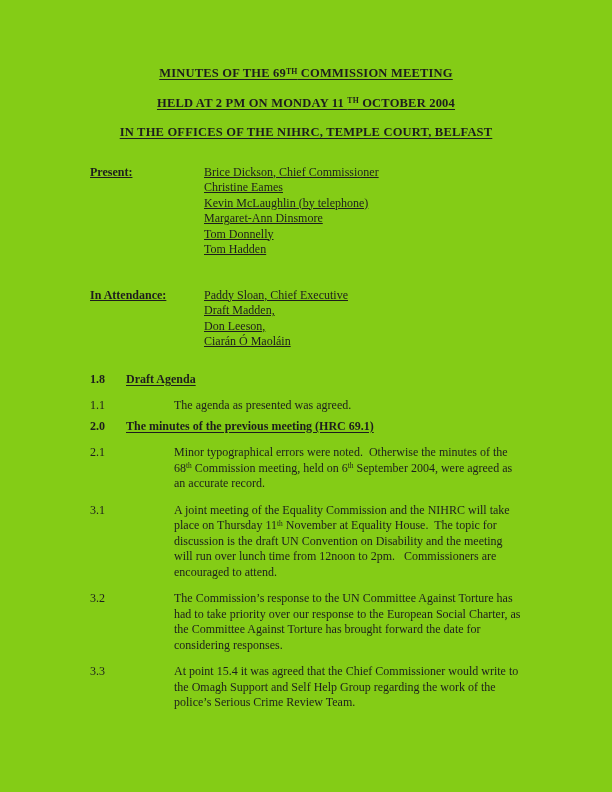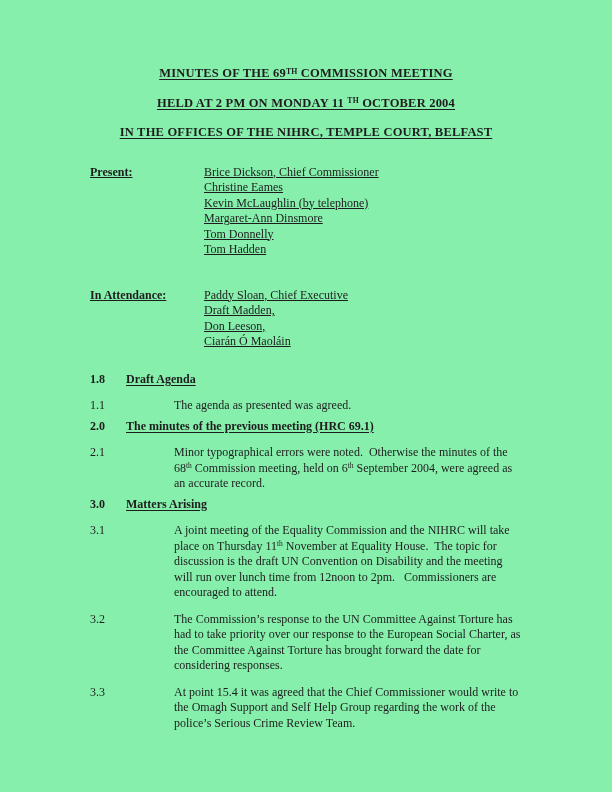--- a/index.html
+++ b/index.html
@@ -1,21 +1,21 @@
 <!DOCTYPE html>
 <html><head>
 <meta charset="utf-8">
 <style>
   html, body { margin: 0; padding: 0; background: #ffffff; }
   .page {
     width: 612px;
     height: 792px;
     box-sizing: border-box;
     position: relative;
-    background: #86efac;
+    background: #84cc16;
     color: #1d1d1d;
     font-family: "Liberation Serif", "DejaVu Serif", serif;
     font-size: 12px;
     line-height: 15.5px;
     padding: 66px 90px 0 90px;
     overflow: hidden;
   }
   .title-block { text-align: center; }
   .title-line {
     font-weight: bold;
@@ -94,24 +94,20 @@
       <span class="num">2.0</span>
       <span class="sec-title">The minutes of the previous meeting (HRC 69.1)</span>
     </div>
     <div class="item">
       <span class="num">2.1</span>
       <span class="body-text"><span>Minor typographical errors were noted.  Otherwise the minutes of the 68</span><sup>th</sup><span> Commission meeting, held on 6</span><sup>th</sup><span> September 2004, were agreed as an accurate record.</span></span>
     </div>
   </div>
 
   <div>
-    <div class="sec-head">
-      <span class="num">3.0</span>
-      <span class="sec-title">Matters Arising</span>
-    </div>
     <div class="item">
       <span class="num">3.1</span>
       <span class="body-text"><span>A joint meeting of the Equality Commission and the NIHRC will take place on Thursday 11</span><sup>th</sup><span> November at Equality House.  The topic for discussion is the draft UN Convention on Disability and the meeting will run over lunch time from 12noon to 2pm.   Commissioners are encouraged to attend.</span></span>
     </div>
     <div class="item">
       <span class="num">3.2</span>
       <span class="body-text"><span>The Commission’s response to the UN Committee Against Torture has had to take priority over our response to the European Social Charter, as the Committee Against Torture has brought forward the date for considering responses.</span></span>
     </div>
     <div class="item">
       <span class="num">3.3</span>

